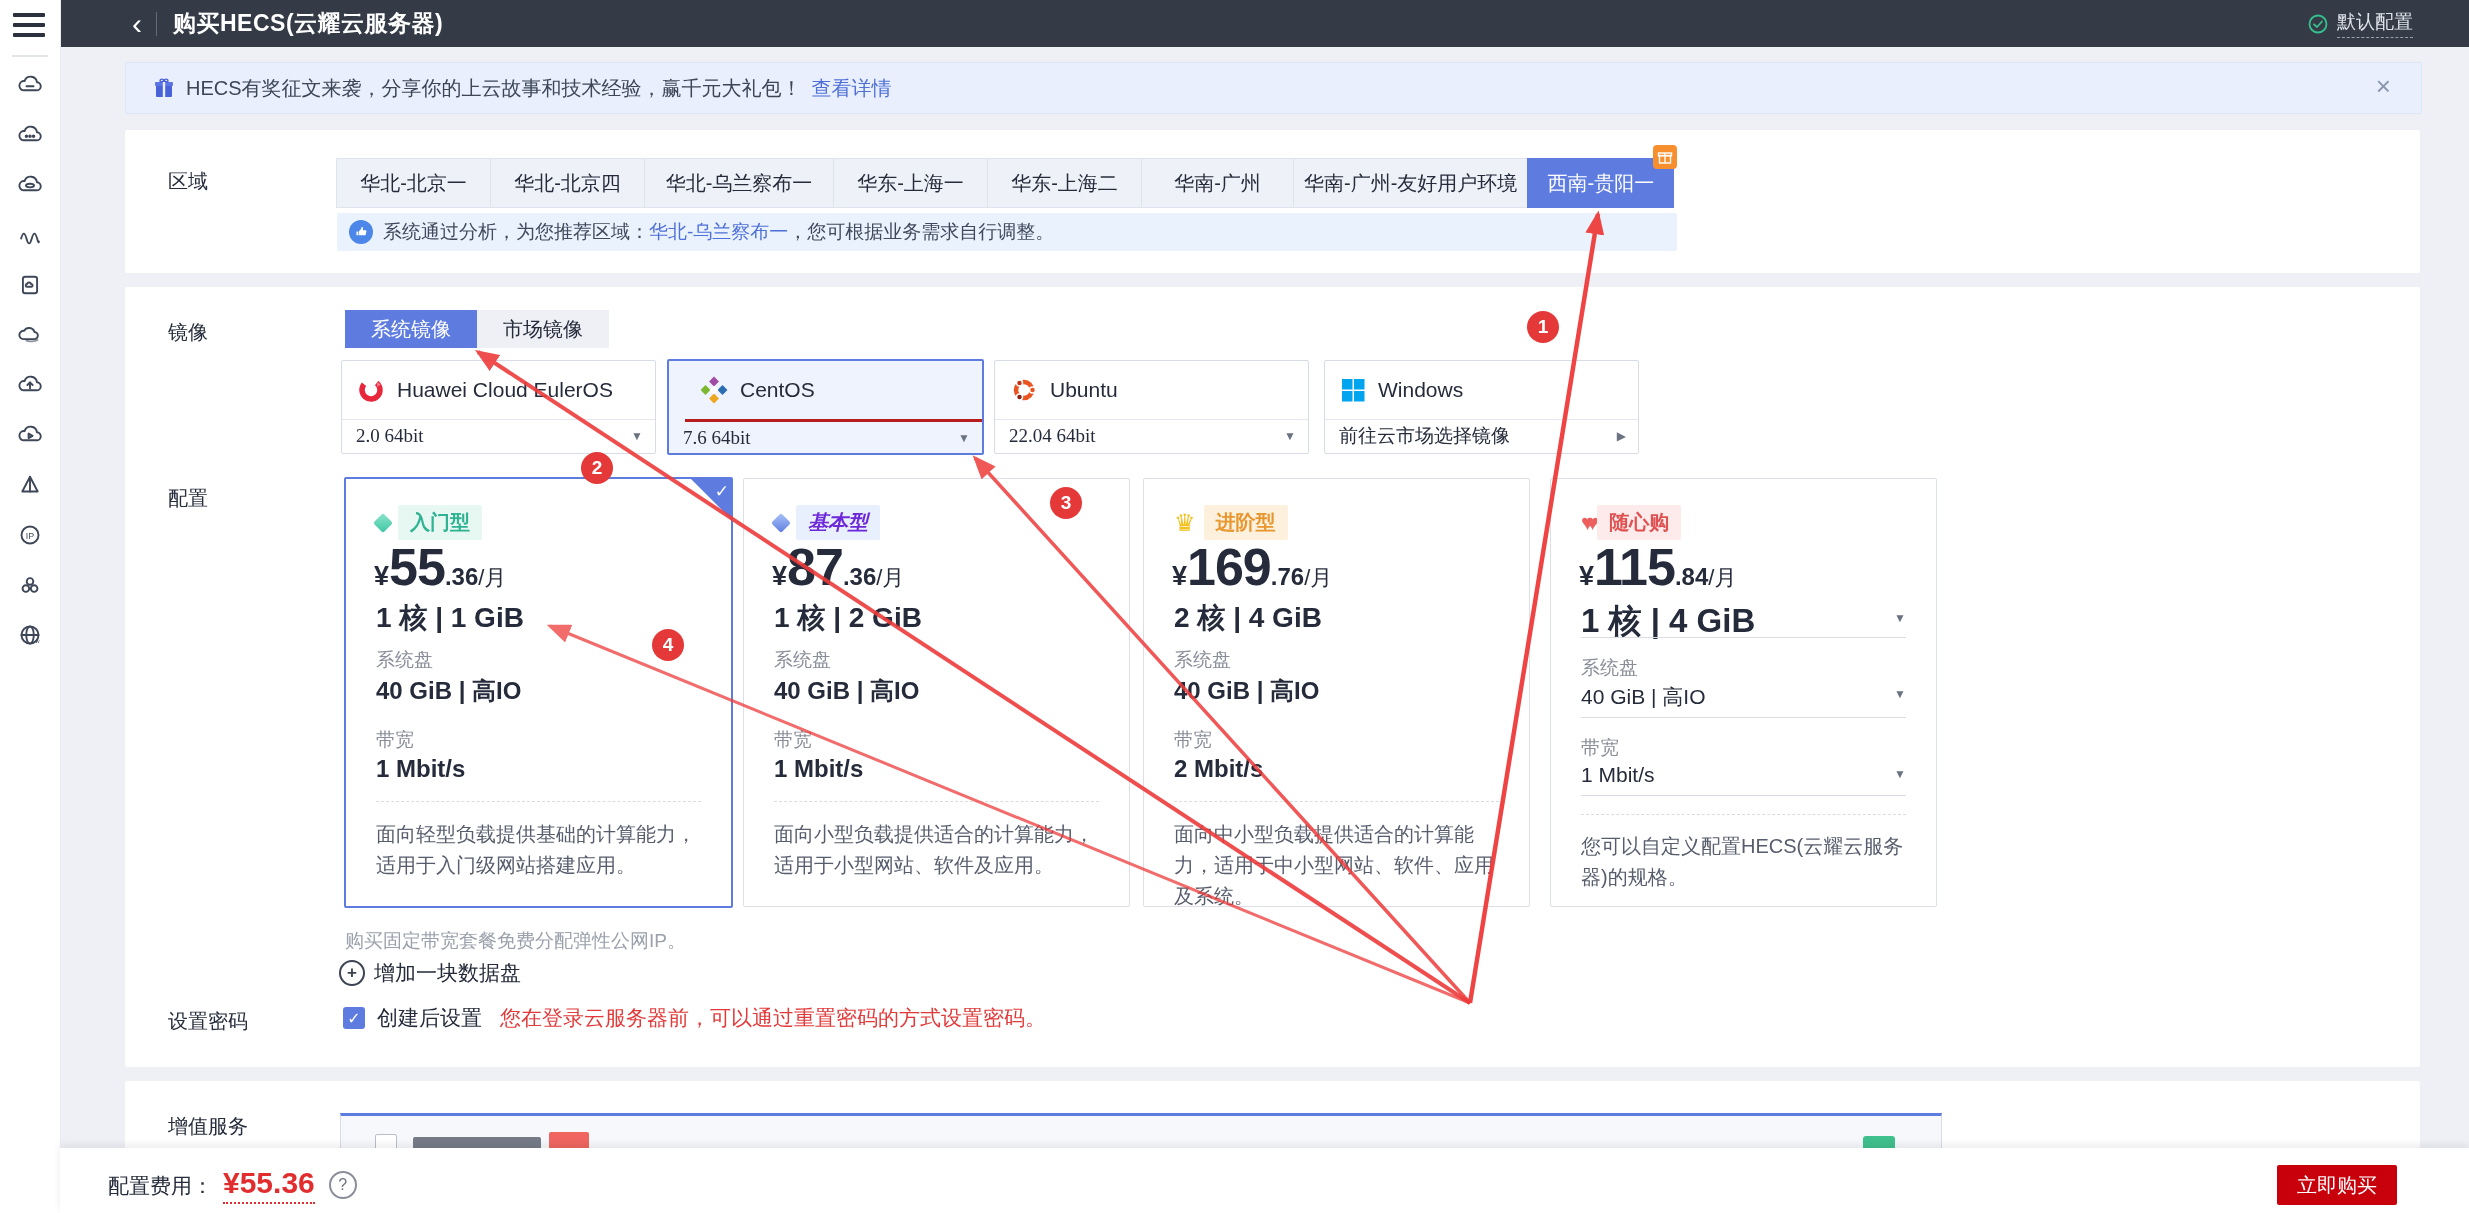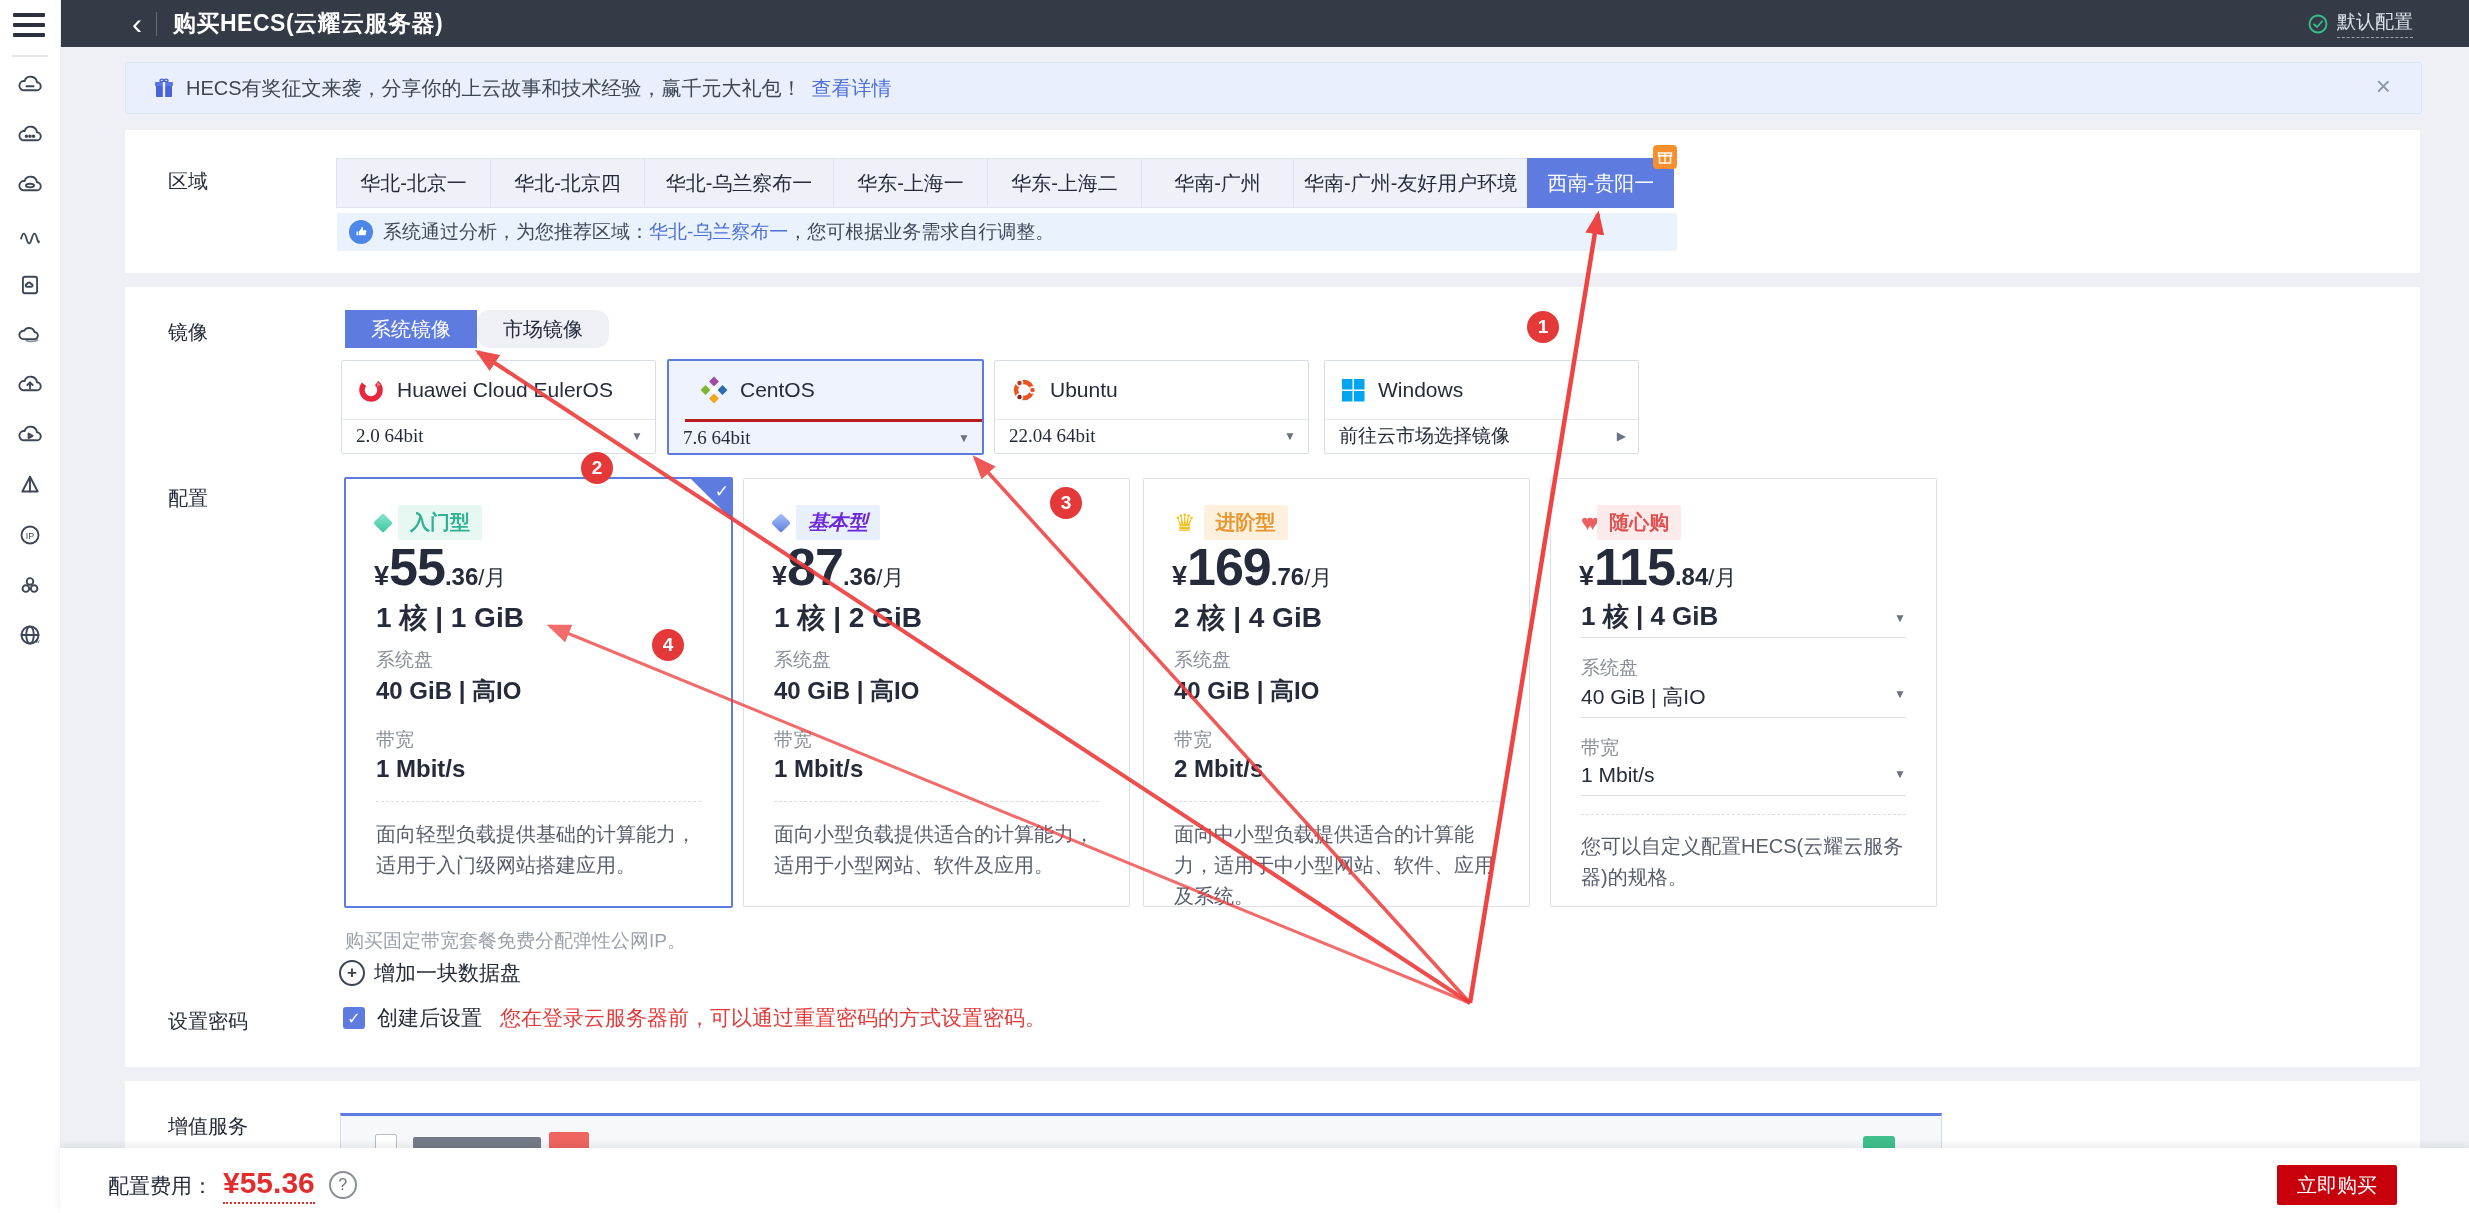--- a/index.html
+++ b/index.html
@@ -42,21 +42,21 @@
   .gift-badge{position:absolute;top:-14px;right:-4px;width:24px;height:24px;background:#f78f2e;border-radius:4px;display:flex;align-items:center;justify-content:center;}
   .tipbar{position:absolute;left:212px;top:83px;width:1340px;height:38px;background:#e9f2fd;border-radius:2px;display:flex;align-items:center;}
   .thumb{width:24px;height:24px;border-radius:50%;background:#4b86e8;display:flex;align-items:center;justify-content:center;margin:0 10px 0 12px;}
   .tip-text{font-size:19px;color:#404a5c;}
   .tip-link{color:#4f70d8;cursor:pointer;}
 
   
   .tabs{position:absolute;left:220px;top:23px;display:flex;}
   .tab{height:38px;line-height:38px;padding:0 26px;font-size:20px;cursor:pointer;}
   .tab.on{background:#5e7ce0;color:#fff;}
-  .tab.off{background:#eef0f5;color:#252b3a;border-radius:13px;}
+  .tab.off{background:#eef0f5;color:#252b3a;}
 
   
   .os-card{position:absolute;top:73px;width:313px;height:92px;border:1px solid #d8dce6;border-radius:2px;background:#fff;cursor:pointer;}
   .os-card.sel{border:2px solid #5e7ce0;background:#eef3fd;margin:-1px;}
   .os-top{height:58px;display:flex;align-items:center;border-bottom:1px solid #e4e7ee;}
   .os-card.sel .os-top{border-bottom:3px solid #b91c1c;margin-left:16px;}
   .os-logo{margin:0 12px 0 15px;display:flex;}
   .os-name{font-size:21px;color:#252b3a;}
   .os-sel{height:32px;display:flex;align-items:center;justify-content:space-between;padding:0 12px 0 14px;font-family:Liberation Serif, serif;}
   .os-ver{font-size:19px;color:#252b3a;}
@@ -427,21 +427,21 @@
       <div class="pbadge">
           <span class="hearts">♥♥</span>
           <span class="pill red">随心购</span>
         </div>
       <div class="price">
           <span class="yen">¥</span>
           <span class="pint">115</span>
           <span class="pdec">.84</span>
           <span class="pper">/月</span>
         </div>
-      <div class="spec" style="font-size:26px"><span>1 核 | 4 GiB</span></div>
+      <div class="spec" style="font-size:33px"><span>1 核 | 4 GiB</span></div>
       <span class="caret" style="top:132px">▼</span>
       <div class="rowline" style="top:158px"></div>
       <div class="flabel" style="top:176px">系统盘</div>
       <div class="fvalue" style="top:204px">40 GiB | 高IO</div>
       <span class="caret" style="top:208px">▼</span>
       <div class="rowline" style="top:238px"></div>
       <div class="flabel" style="top:256px">带宽</div>
       <div class="fvalue" style="top:284px">1 Mbit/s</div>
       <span class="caret" style="top:288px">▼</span>
       <div class="rowline" style="top:316px"></div>

